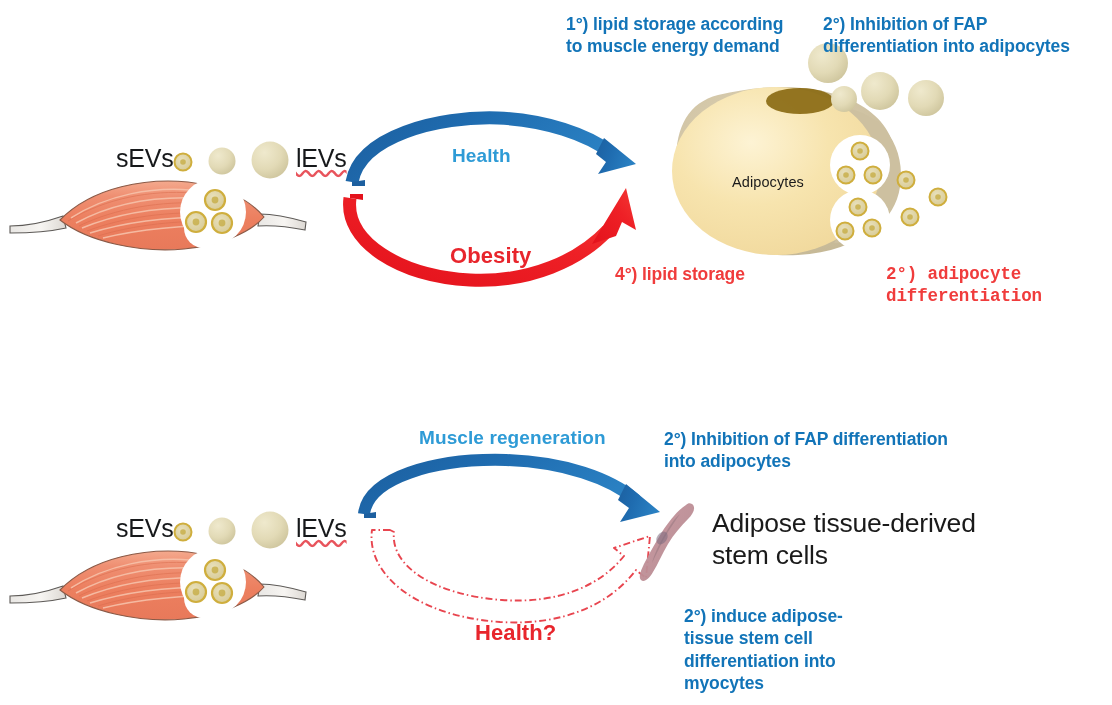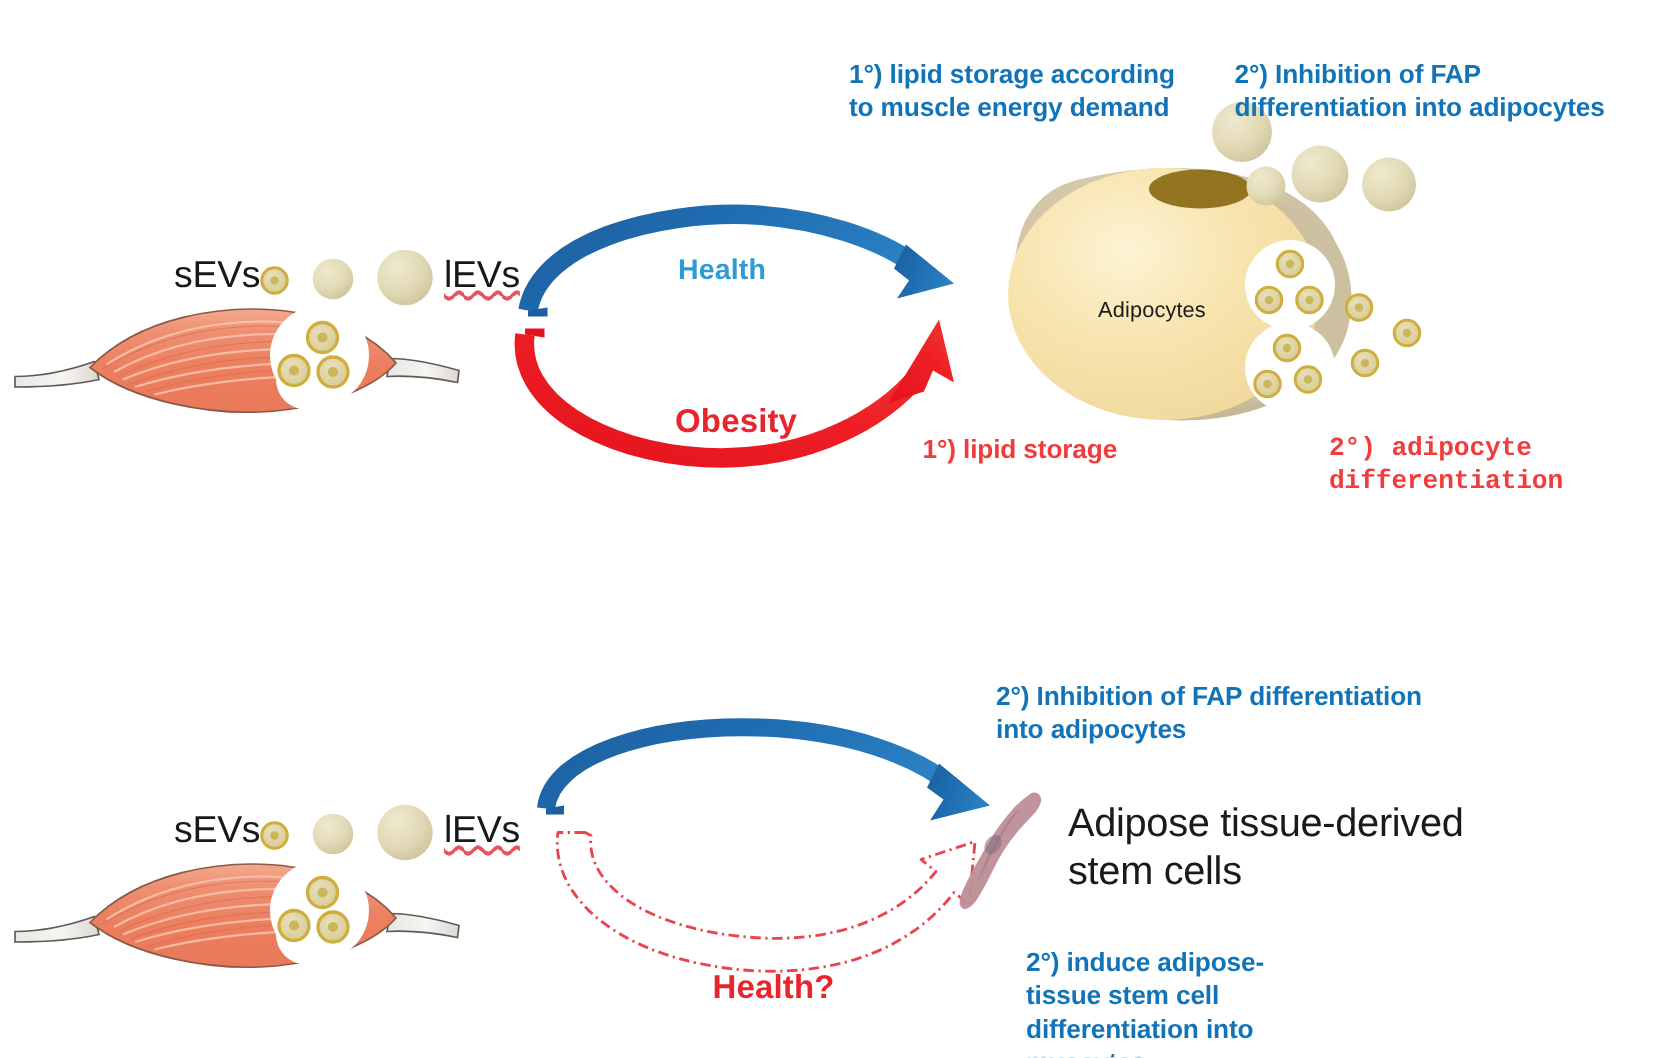--- a/index.html
+++ b/index.html
@@ -11,21 +11,21 @@
   body {
     font-family: "Liberation Sans", sans-serif;
   }
   #canvas {
     position: relative;
     width: 1112px;
     height: 705px;
     background: #ffffff;
     overflow: hidden;
   }
-  .abs { position: absolute; margin-top: 25px; }
+  .abs { position: absolute; }
 
   
   .txt-blue-bold {
     color: #1274b8;
     font-weight: bold;
     font-size: 17.5px;
     line-height: 1.28;
     letter-spacing: -0.1px;
     white-space: pre-line;
   }
@@ -277,21 +277,21 @@
   </div>
 
   <div class="abs txt-adipocytes" style="left:732px; top:174px;">Adipocytes</div>
 
   <div class="abs txt-blue-bold" style="left:566px; top:13px;">1°) lipid storage according
 to muscle energy demand</div>
 
   <div class="abs txt-blue-bold" style="left:823px; top:13px;">2°) Inhibition of  FAP
 differentiation into adipocytes</div>
 
-  <div class="abs txt-red-bold" style="left:615px; top:263px;">1°) lipid storage</div>
+  <div class="abs txt-red-bold" style="left:615px; top:263px;">4°) lipid storage</div>
 
   <div class="abs txt-red-bold" style="left:886px; top:263px;font-family:Liberation Mono, monospace;">2°) adipocyte
 differentiation</div>
 
   <div class="abs" style="left:8px; top:540px;">
     <svg width="300" height="90" viewBox="0 0 300 90">
       <path d="M2,56 C20,56 38,52 55,46 L58,58 C40,62 20,63 2,63 Z" fill="url(#tendonGrad)" stroke="#5d5a57" stroke-width="1.1"></path>
       <path d="M252,44 C268,44 284,48 298,52 L297,60 C282,57 266,55 250,56 Z" fill="url(#tendonGrad)" stroke="#5d5a57" stroke-width="1.1"></path>
       <path d="M52,50 C85,16 140,8 180,12 C216,16 242,30 256,47
                C243,62 214,75 176,79 C132,83 80,72 52,50 Z" fill="url(#muscleBody)" stroke="#8a5a47" stroke-width="1.1"></path>
@@ -352,20 +352,21 @@
       </g>
 
       <g fill="none" stroke="#e8454f" stroke-width="1.9" stroke-dasharray="7 3 1.5 3" stroke-linejoin="round">
         <path d="M40,78 L22,78 C16,122 66,164 150,170 C214,174 260,152 286,118
                  L296,126 L300,84 L264,96 L274,104
                  C250,134 208,152 152,148 C84,143 40,114 44,80 Z"></path>
       </g>
     </svg>
   </div>
 
+  <div class="abs txt-arrow-label-blue" style="left:419px; top:427px;">Muscle regeneration</div>
   <div class="abs txt-arrow-label-red" style="left:475px; top:620px;">Health?</div>
 
   <div class="abs" style="left:636px; top:500px;">
     <svg width="80" height="90" viewBox="0 0 80 90">
       <path d="M56,4 C60,7 58,13 52,19 C45,26 38,34 32,44
                C26,54 22,64 17,72 C13,79 8,83 5,80
                C2,77 5,70 9,62 C14,52 20,42 26,32
                C33,21 42,10 50,5 C52,3 54,3 56,4 Z" fill="url(#stemGrad)" opacity="0.95"></path>
       <path d="M44,14 C40,20 34,28 29,37 C24,46 20,55 16,63
                C19,52 25,40 32,29 C36,22 40,17 44,14 Z" fill="#8e7079" opacity="0.45"></path>

